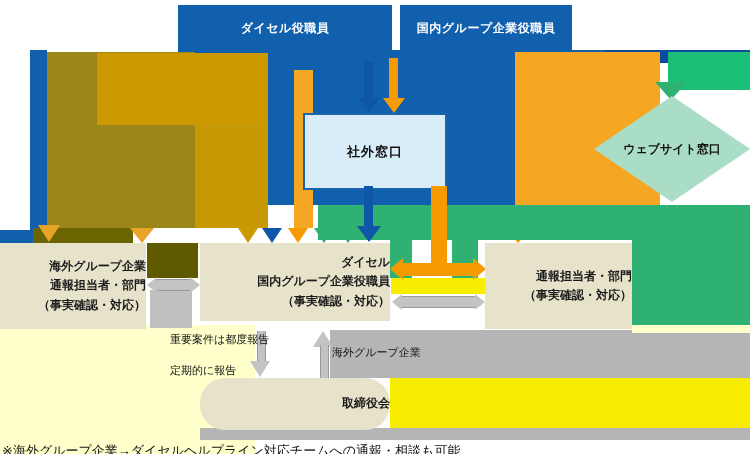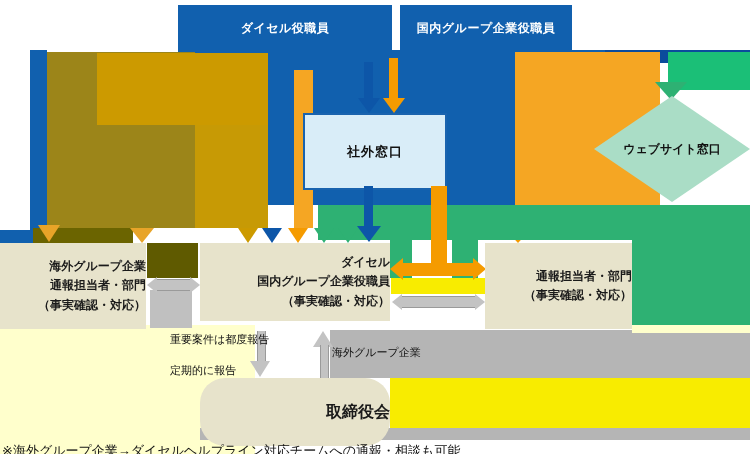--- a/index.html
+++ b/index.html
@@ -127,19 +127,19 @@
 
   <div class="abs" style="left:257px;top:331px;width:7px;height:33px;background:#c3c3c3;border-left:1px solid #9a9a9a;border-right:1px solid #9a9a9a;"></div>
   <div class="abs tri" style="left:250px;top:361px;border-left:10px solid transparent;border-right:10px solid transparent;border-top:16px solid #c3c3c3;"></div>
   <div class="abs tri" style="left:313px;top:331px;border-left:10px solid transparent;border-right:10px solid transparent;border-bottom:16px solid #c3c3c3;"></div>
   <div class="abs" style="left:320px;top:345px;width:7px;height:33px;background:#c3c3c3;border-left:1px solid #9a9a9a;border-right:1px solid #9a9a9a;"></div>
 
   <div class="abs lbl" style="left:170px;top:333px;">重要案件は都度報告</div>
   <div class="abs lbl" style="left:170px;top:364px;">定期的に報告</div>
   <div class="abs lbl" style="left:332px;top:346px;">海外グループ企業</div>
 
-  <div class="abs beige" style="left:200px;top:378px;width:190px;height:68px;font-size:16px;border-radius:25px;">
+  <div class="abs beige" style="left:200px;top:378px;width:190px;height:52px;font-size:12px;border-radius:25px;">
     <span>取締役会</span>
   </div>
 
   <div class="abs lbl" style="left:2px;top:443px;font-size:13px;">※海外グループ企業→ダイセルヘルプライン対応チームへの通報・相談も可能</div>
 
 </div>
 
 </body></html>

